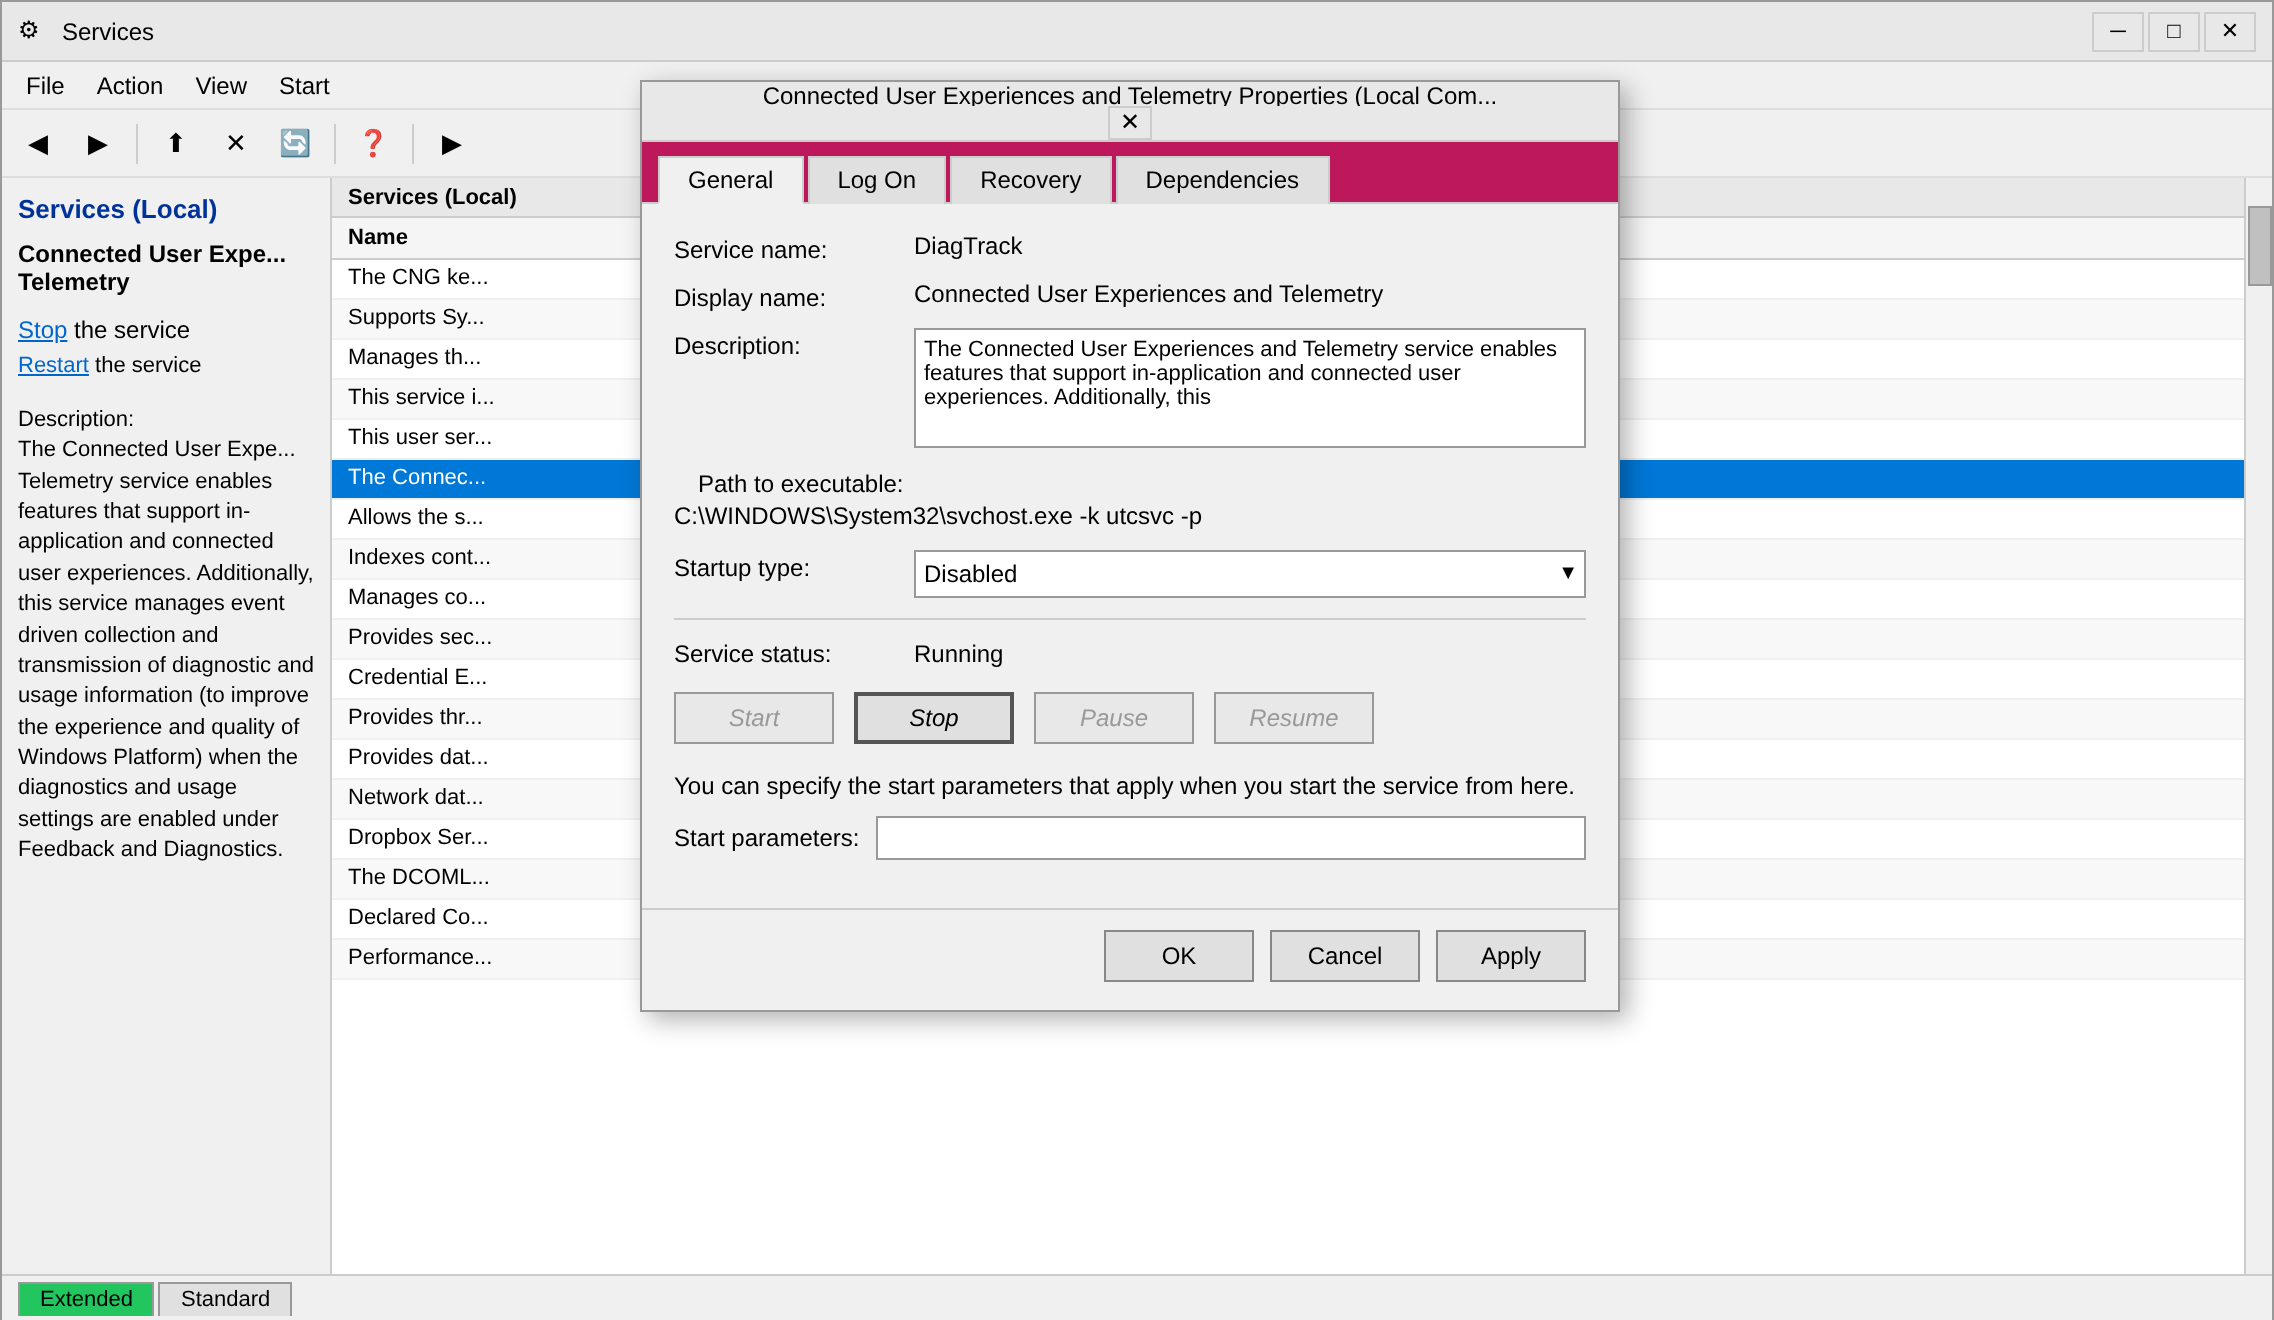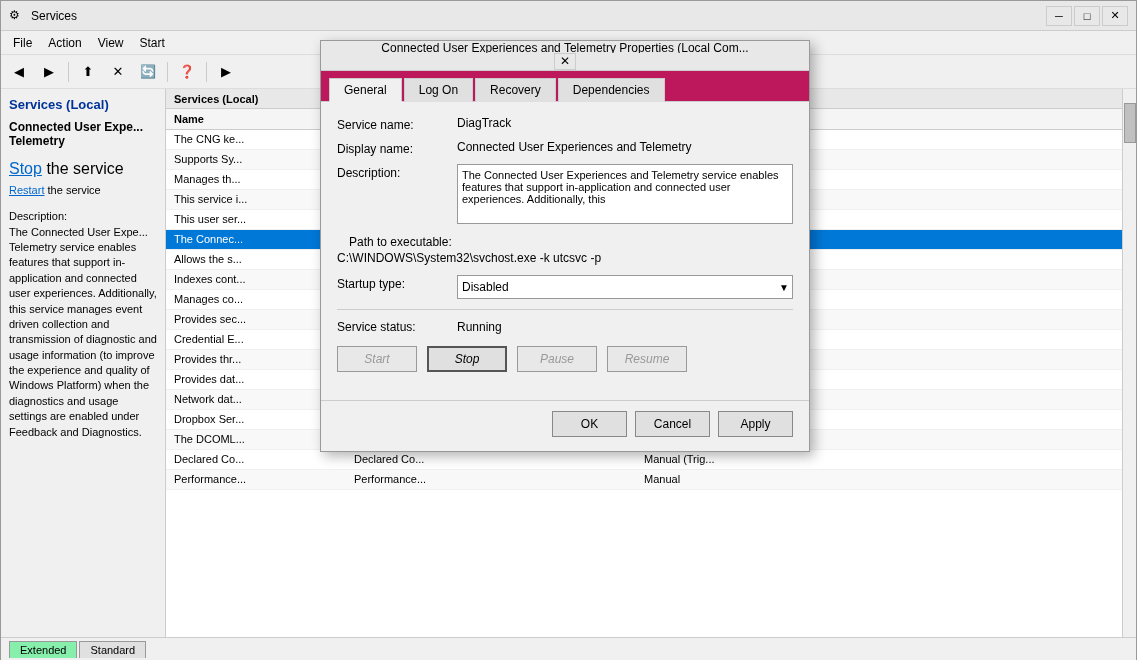--- a/index.html
+++ b/index.html
@@ -221,21 +221,21 @@
 
     .status-tab {
       padding: 2px 10px;
       border: 1px solid #999;
       border-bottom: none;
       background: #e0e0e0;
       cursor: pointer;
       font-size: 11px;
       margin-right: 2px;
     }
-    .status-tab.active { background: #86efac; }
+    .status-tab.active { background: #22c55e; }
 
     
     .dialog {
       width: 490px;
       background: #f0f0f0;
       border: 1px solid #999;
       box-shadow: 4px 4px 12px rgba(0,0,0,0.3);
       position: absolute;
       top: 40px;
       left: 320px;
@@ -530,21 +530,21 @@
     <button class="toolbar-btn">▶</button>
   </div>
 
   <div class="content-area">
 
     <div class="left-panel">
       <div class="left-panel-title">Services (Local)</div>
       <div class="left-panel-service-name">
         Connected User Expe...<br>Telemetry
       </div>
-      <div style="font-size:16px; line-height:1.6;">
+      <div style="font-size:12px; line-height:1.6;">
         <span class="left-panel-link">Stop</span>
         <span> the service</span>
       </div>
       <div style="font-size:11px; line-height:1.6;">
         <span class="left-panel-link">Restart</span>
         <span> the service</span>
       </div>
       <div class="left-panel-text">
         Description:<br>
         The Connected User Expe... Telemetry service enables features that support in-application and connected user experiences. Additionally, this service manages event driven collection and transmission of diagnostic and usage information (to improve the experience and quality of Windows Platform) when the diagnostics and usage settings are enabled under Feedback and Diagnostics.
@@ -750,20 +750,27 @@
       <div class="service-status-value">Running</div>
     </div>
 
     <div class="control-buttons">
       <button class="ctrl-btn" disabled="">Start</button>
       <button class="ctrl-btn active-btn">Stop</button>
       <button class="ctrl-btn" disabled="">Pause</button>
       <button class="ctrl-btn" disabled="">Resume</button>
     </div>
 
+    <div class="start-params-section">
+      <div class="start-params-text">You can specify the start parameters that apply when you start the service from here.</div>
+      <div class="start-params-row">
+        <span class="start-params-label">Start parameters:</span>
+        <input class="start-params-input" type="text" value="" style="">
+      </div>
+    </div>
 
   </div>
 
   <div class="dialog-footer">
     <button class="footer-btn">OK</button>
     <button class="footer-btn">Cancel</button>
     <button class="footer-btn">Apply</button>
   </div>
 
 </div>

